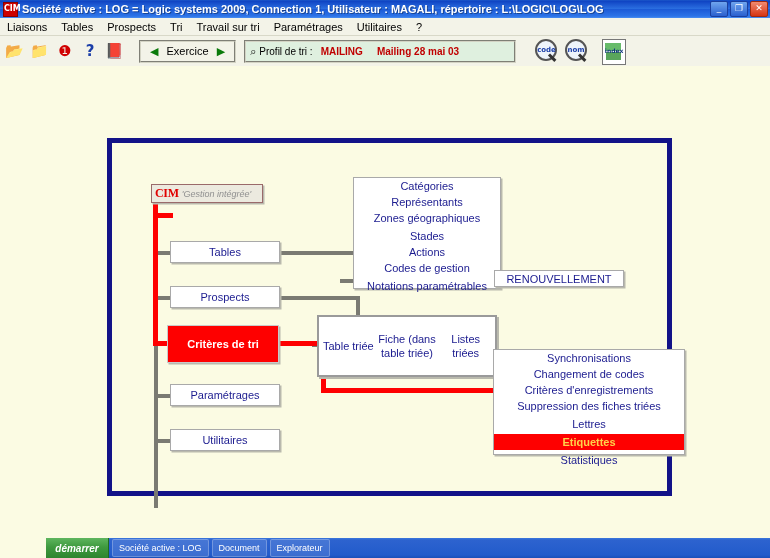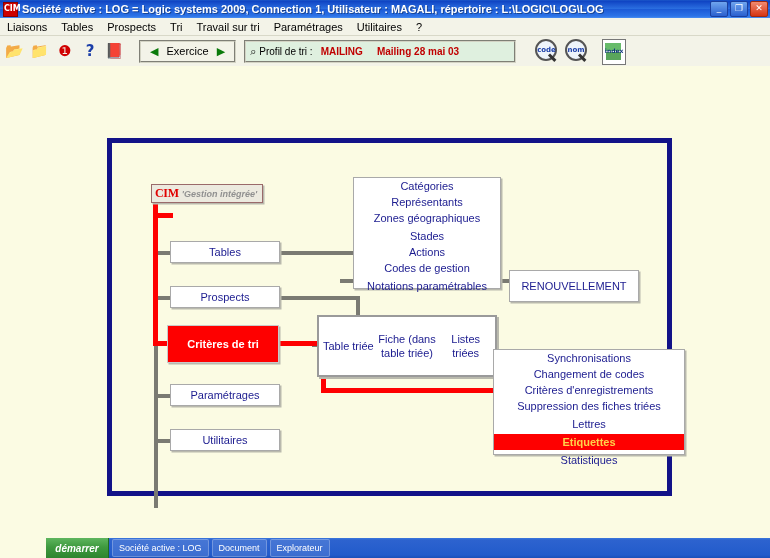--- a/index.html
+++ b/index.html
@@ -152,21 +152,21 @@
     background:#eceadf;border:1px solid #9a6a6a;
     box-shadow:1.5px 1.5px 0 #b9b9ad;
     display:flex;align-items:center;z-index:6;
   }
   #logo .cim{
     font-size:12px;font-weight:bold;color:#e00000;
     font-family:"Liberation Serif",serif;letter-spacing:-.3px;
     padding-left:3px;
   }
   #logo .gi{
-    font-size:9px;font-weight:bold;color:#909090;margin-left:3px;
+    font-size:9px;font-weight:normal;color:#909090;margin-left:3px;
     font-style:italic;
   }
 
   
   .conn{position:absolute;z-index:1;}
   .conn.gray{background:#7a7a72;}
   .conn.red{background:#fe0000;z-index:3;}
 
   
   #taskbar{
@@ -313,21 +313,21 @@
         <div class="seg">Représentants</div>
         <div class="seg">Zones géographiques</div>
         <div class="div"></div>
         <div class="seg">Stades</div>
         <div class="seg">Actions</div>
         <div class="seg">Codes de gestion</div>
         <div class="div"></div>
         <div class="seg">Notations paramétrables</div>
       </div>
 
-      <div class="node" style="left:397px;top:127px;width:130px;height:32px;">
+      <div class="node" style="left:382px;top:127px;width:130px;height:17px;">
         <span>RENOUVELLEMENT</span>
       </div>
 
       <div class="node multi framed" style="left:205px;top:172px;width:180px;height:62px;">
         <div class="rowline">Table triée</div>
         <div class="rowline">Fiche (dans table triée)</div>
         <div class="rowline">Listes triées</div>
       </div>
 
       <div class="grp" style="left:381px;top:206px;width:192px;height:106px;">

